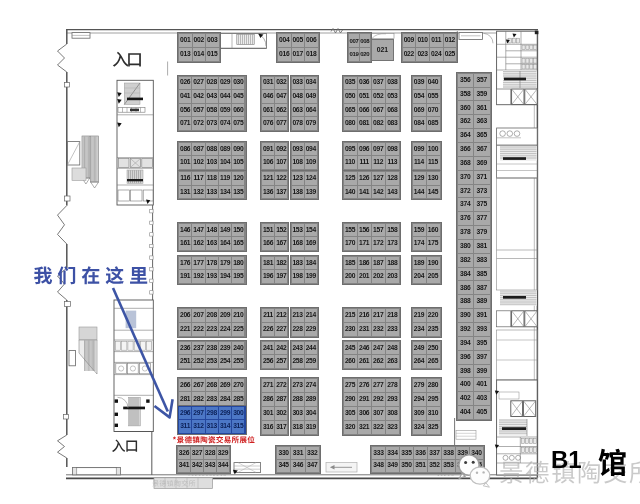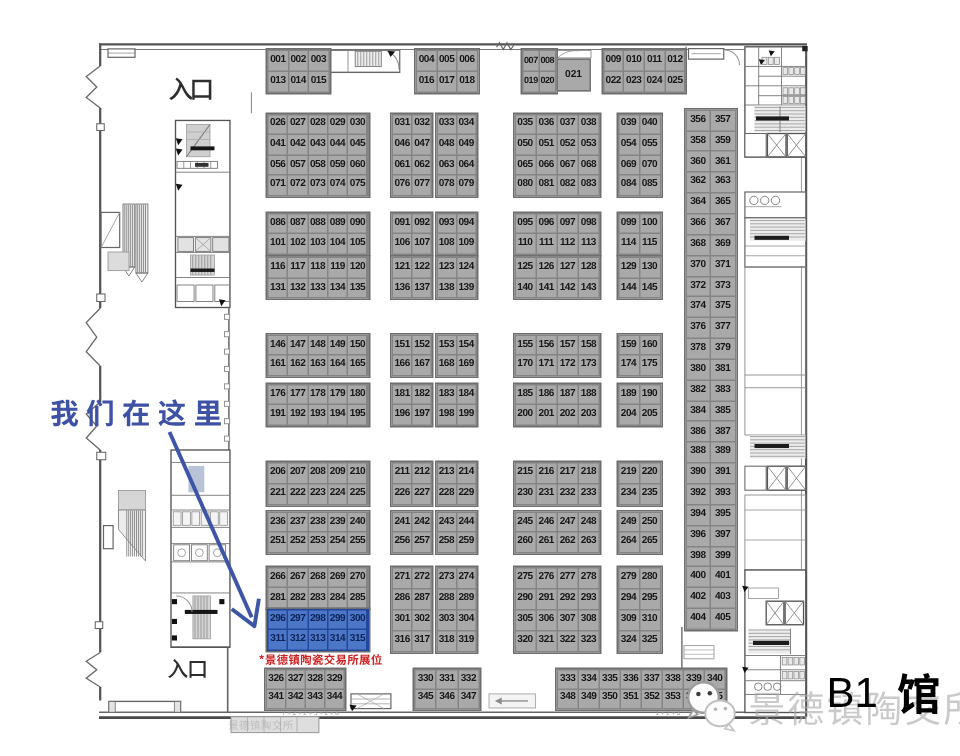--- a/index.html
+++ b/index.html
@@ -1027,21 +1027,21 @@
       <i>398</i>
       <i>399</i>
       <i>400</i>
       <i>401</i>
       <i>402</i>
       <i>403</i>
       <i>404</i>
       <i>405</i>
     </div>
 
-<div class="t" style="left:551px;top:448px;font-size:28px;font-weight:400;color:#000;z-index:6">B1</div>
+<div class="t" style="left:551px;top:448px;font-size:24px;font-weight:700;color:#000;z-index:6">B1</div>
 <svg width="640" height="504" viewBox="0 0 640 504" style="position:absolute;left:0;top:0;z-index:4;pointer-events:none">
 
 <g>
         <path transform="translate(112.20,65.50) scale(0.01660,-0.01660)" d="M285 748C350 704 401 649 444 589C381 312 257 113 37 1C62 -16 107 -56 124 -75C317 38 444 216 521 462C627 267 705 48 924 -75C929 -45 954 7 970 33C641 234 663 599 343 830Z" fill="#2e2e2e"></path>
         <path transform="translate(126.20,65.50) scale(0.01660,-0.01660)" d="M118 743V-62H216V22H782V-58H885V743ZM216 119V647H782V119Z" fill="#2e2e2e"></path>
       </g>
 
 <g>
         <path transform="translate(111.50,451.00) scale(0.01400,-0.01400)" d="M285 748C350 704 401 649 444 589C381 312 257 113 37 1C62 -16 107 -56 124 -75C317 38 444 216 521 462C627 267 705 48 924 -75C929 -45 954 7 970 33C641 234 663 599 343 830Z" fill="#2e2e2e"></path>
         <path transform="translate(124.70,451.00) scale(0.01400,-0.01400)" d="M118 743V-62H216V22H782V-58H885V743ZM216 119V647H782V119Z" fill="#2e2e2e"></path>

